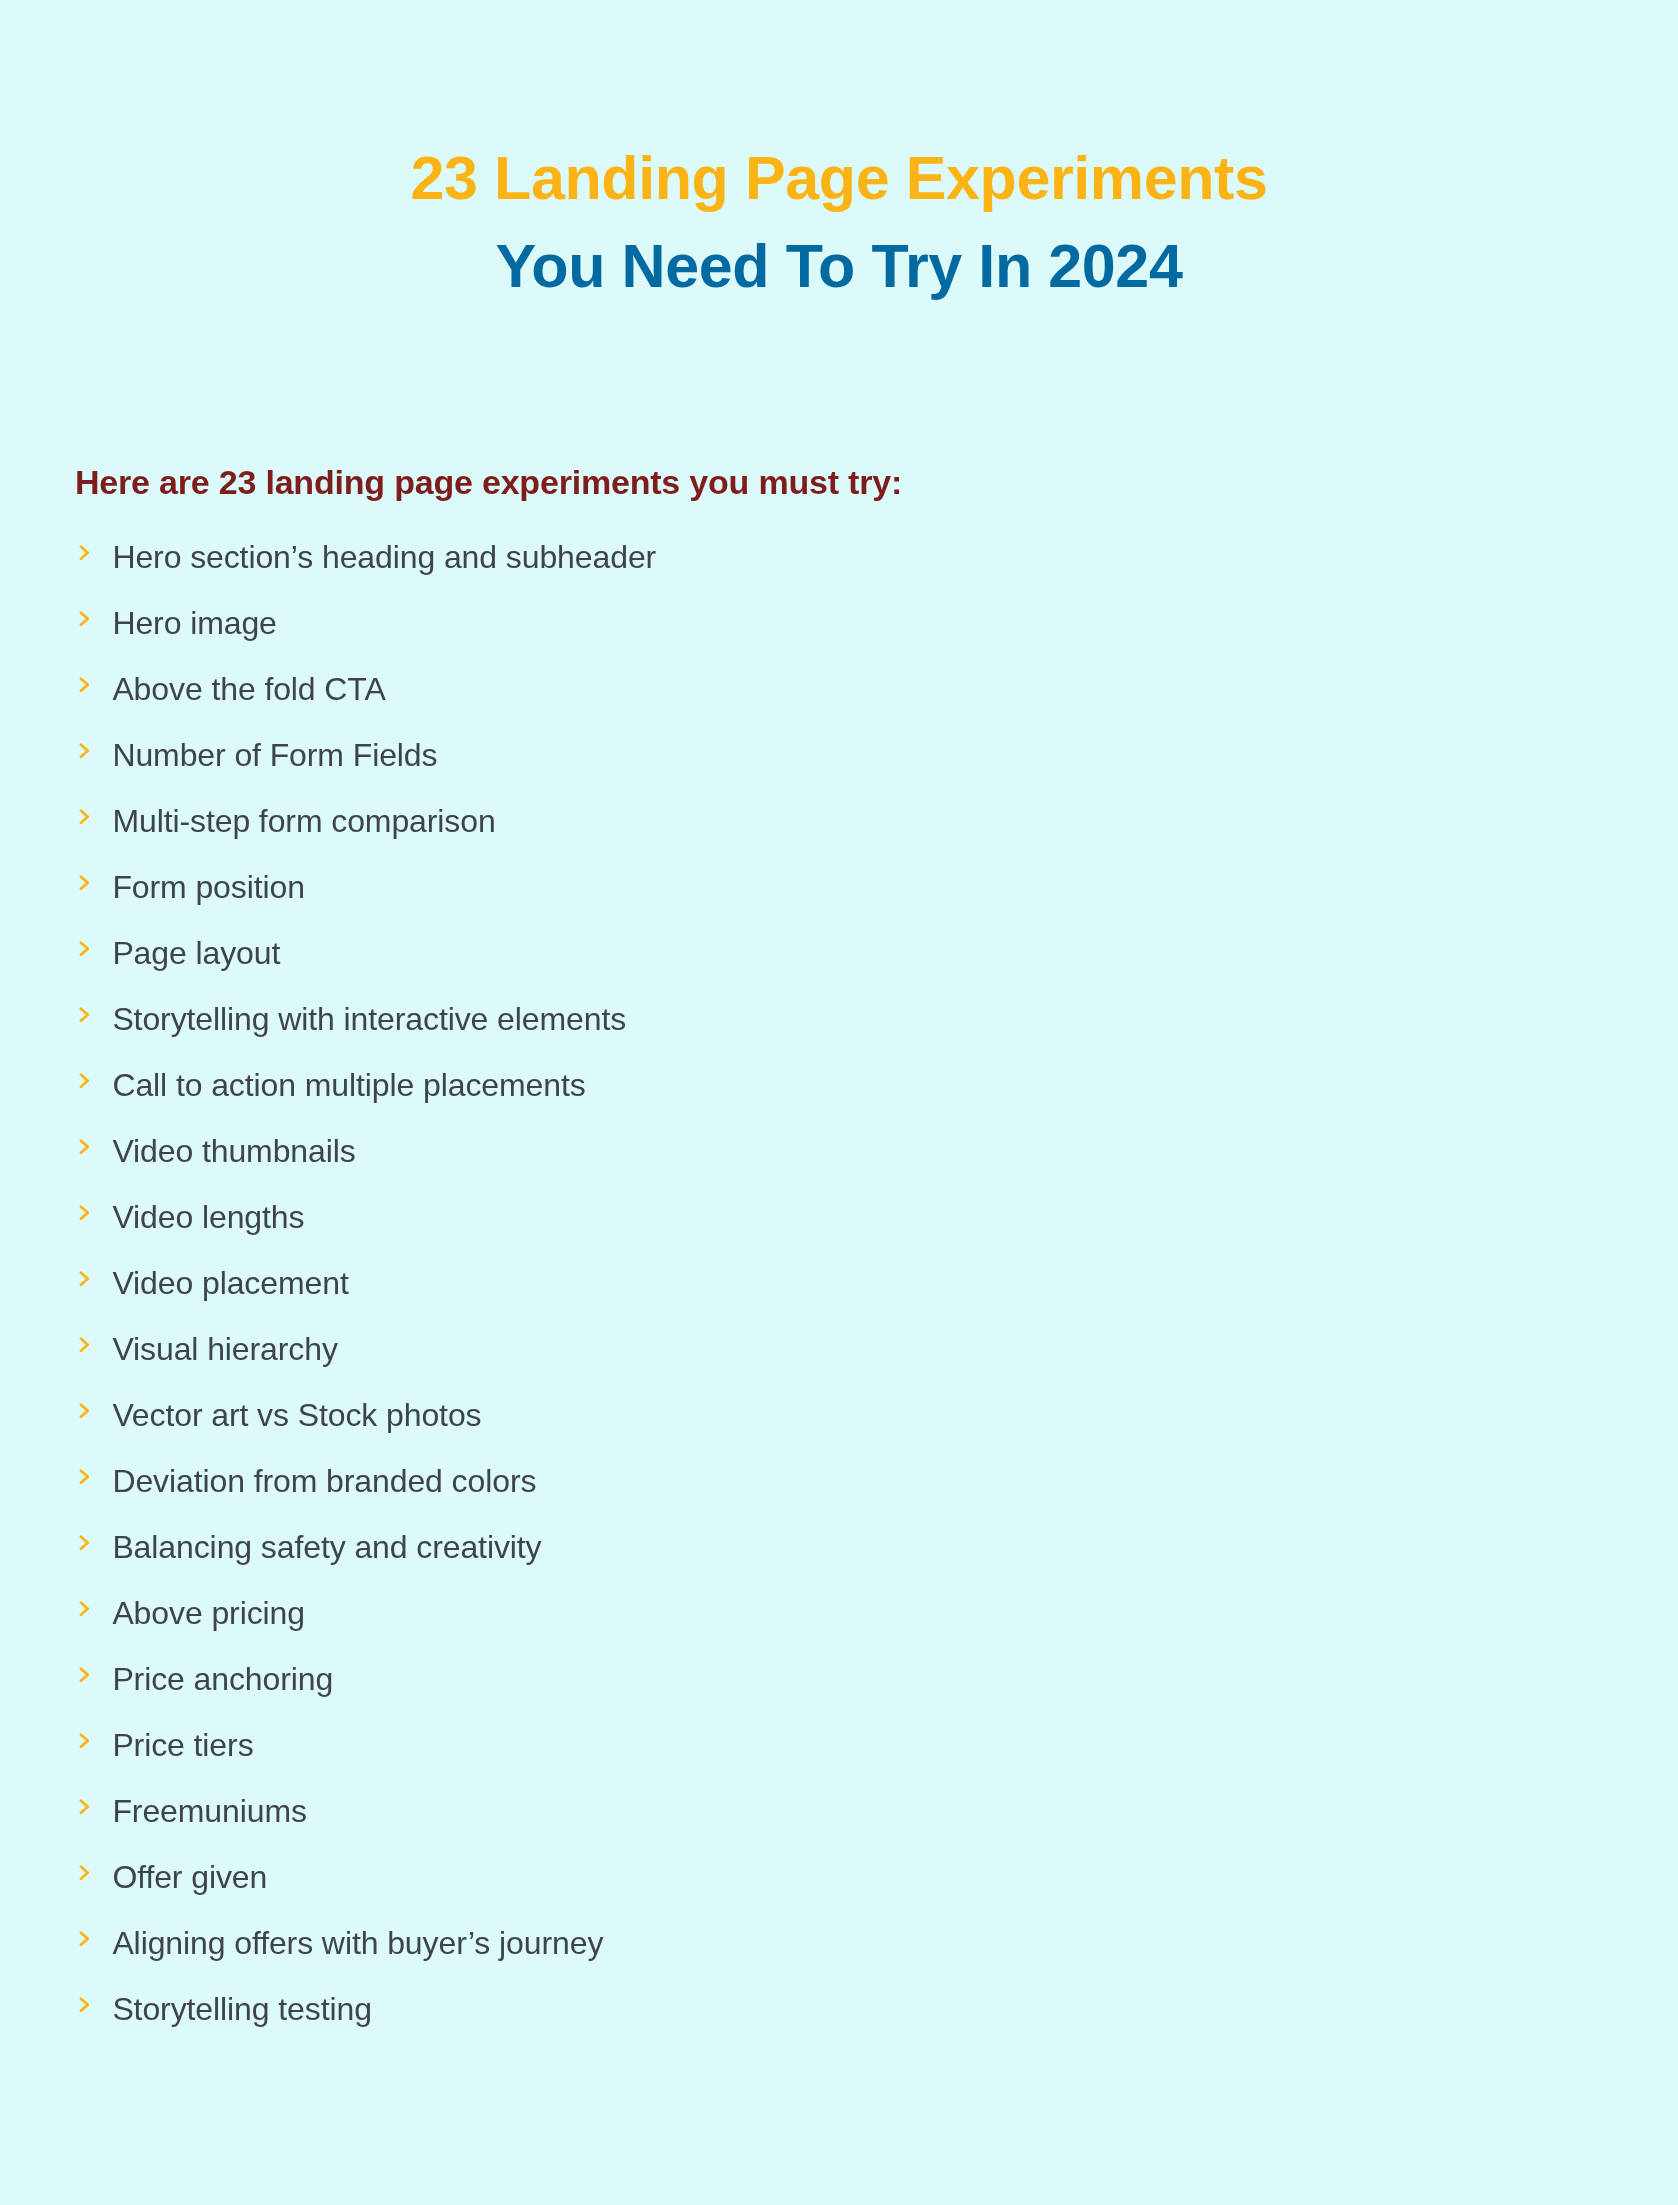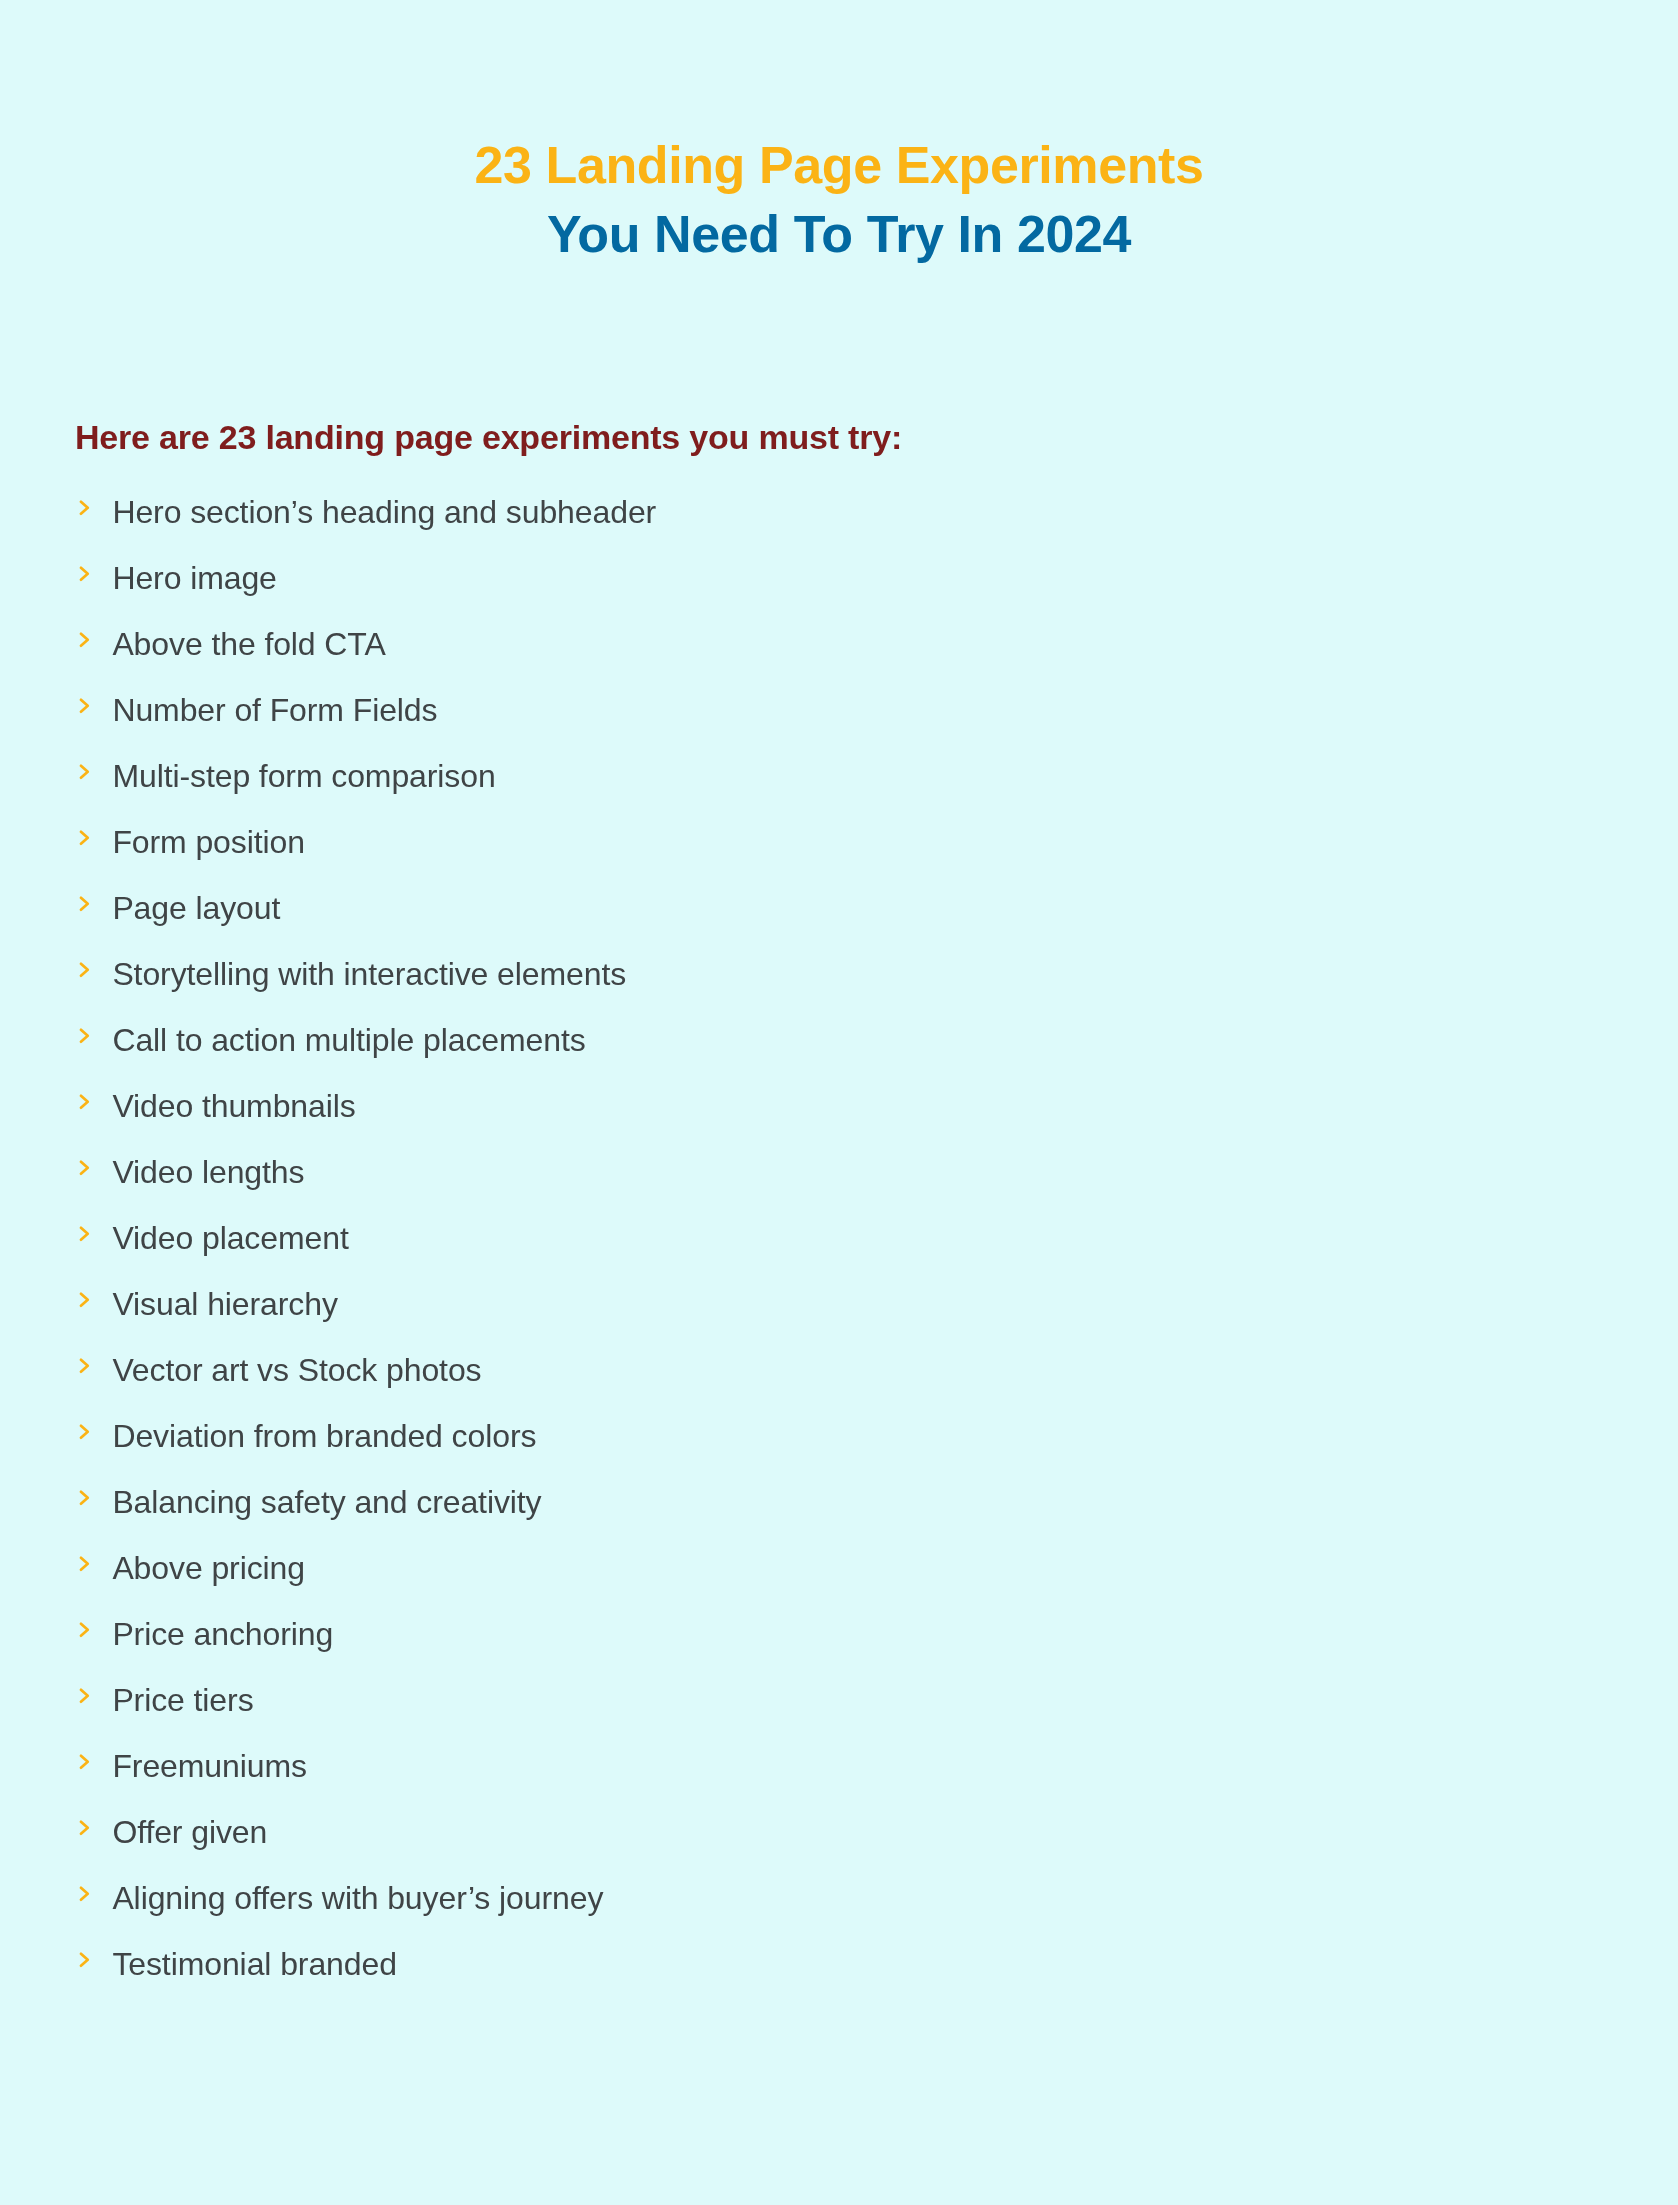--- a/index.html
+++ b/index.html
@@ -22,22 +22,22 @@
     background: #ddfafa;
     box-sizing: border-box;
   }
 
   
   .title-block {
     padding-top: 127px;
     text-align: center;
   }
   .title-line {
-    margin: 8px;
-    font-size: 52px;
+    margin: 16px;
+    font-size: 61px;
     font-weight: 700;
     letter-spacing: -0.4px;
     line-height: 1.18;
     font-family: "Liberation Sans", sans-serif;
   }
   .title-line-1 { color: #fbb315; }
   .title-line-2 { color: #0369a1; }
 
   
   .intro {
@@ -230,18 +230,18 @@
       <li class="exp-item">
         <svg class="chev" viewBox="0 0 22 30">
           <path d="M7 8 L15 15 L7 22"></path>
         </svg>
         <span class="exp-label">Aligning offers with buyer’s journey</span>
       </li>
       <li class="exp-item">
         <svg class="chev" viewBox="0 0 22 30">
           <path d="M7 8 L15 15 L7 22"></path>
         </svg>
-        <span class="exp-label">Testimonial branded</span>
+        <span class="exp-label">Storytelling testing</span>
       </li>
     </ul>
 
 </div>
 
 
 </body></html>

